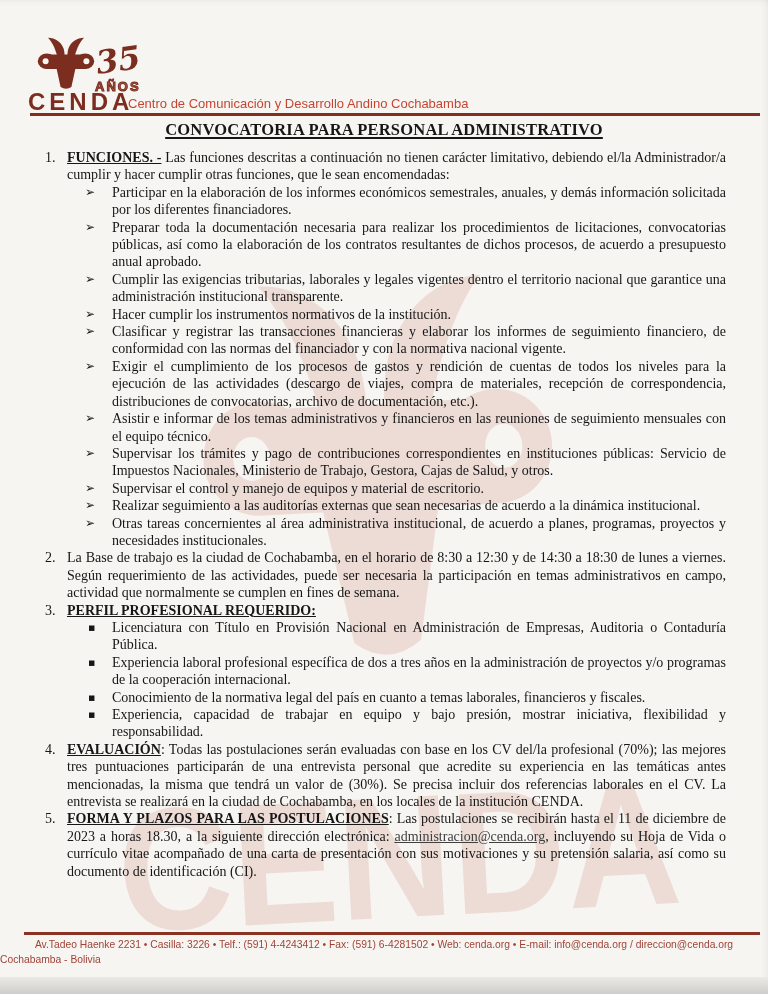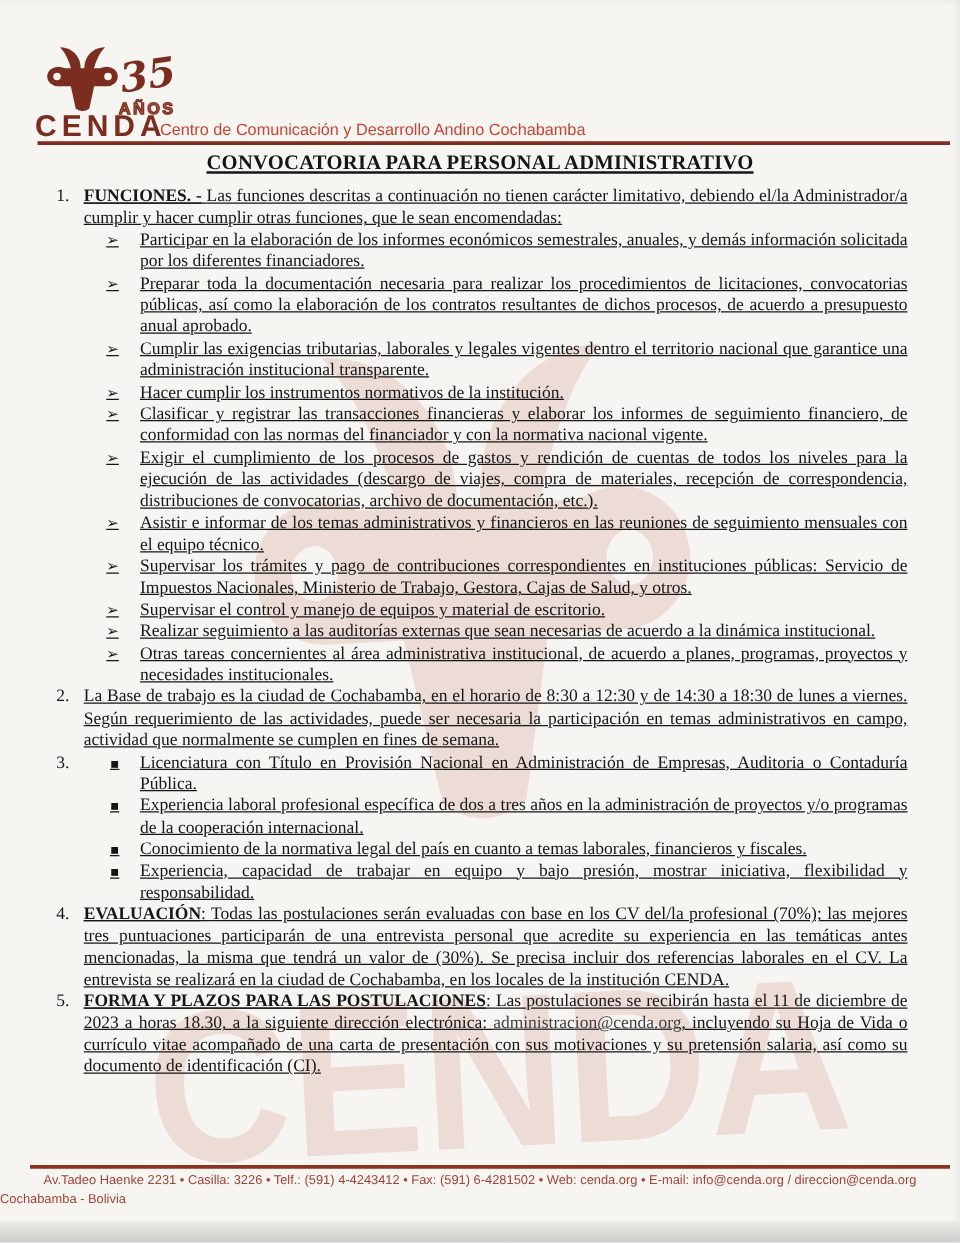--- a/index.html
+++ b/index.html
@@ -24,21 +24,21 @@
   .org-subtitle{position:absolute;left:128px;top:97px;font-family:"Liberation Sans",sans-serif;
     font-size:13px;color:#c74433;line-height:1;}
   .header-rule{position:absolute;left:30px;right:8px;top:113px;height:3px;background:#7f2f20;}
   .doc-title{position:absolute;left:0;top:120px;width:100%;text-align:center;
     font-size:16.5px;font-weight:700;letter-spacing:.2px;}
   .doc-title span{text-decoration:underline;text-decoration-thickness:1.6px;text-underline-offset:2px;}
   
   .content{position:absolute;left:45px;top:149px;width:681px;font-size:14px;line-height:17.4px;}
   .section{display:flex;}
   .sec-num{width:22px;flex-shrink:0;}
-  .sec-body{flex:1;text-align:justify;text-decoration:underline;}
+  .sec-body{flex:1;text-align:justify;}
   .sec-heading{font-weight:700;text-decoration:underline;text-decoration-thickness:1.4px;}
   .bullets{margin:0;padding:0;list-style:none;}
   .bullet-item{display:flex;}
   .blt{width:45px;flex-shrink:0;padding-left:18px;box-sizing:border-box;font-family:"DejaVu Sans",sans-serif;font-size:12px;}
   .blt.square{padding-left:21px;font-size:11px;}
   .blt-text{flex:1;text-align:justify;}
   .email-link{color:#404040;text-decoration:underline;cursor:pointer;}
   .followup{text-align:justify;}
   
   .footer-rule{position:absolute;left:24px;top:932px;width:736px;height:2.5px;background:#8a3322;}
@@ -161,20 +161,21 @@
     <div class="section">
       <div class="sec-num">2.</div>
       <div class="sec-body">
         <span>La Base de trabajo es la ciudad de Cochabamba, en el horario de 8:30 a 12:30 y de 14:30 a 18:30 de lunes a viernes. Según requerimiento de las actividades, puede ser necesaria la participación en temas administrativos en campo, actividad que normalmente se cumplen en fines de semana.</span>
       </div>
     </div>
 
     <div class="section">
       <div class="sec-num">3.</div>
       <div class="sec-body">
+        <span class="sec-heading">PERFIL PROFESIONAL REQUERIDO:</span>
         <ul class="bullets">
 
             <li class="bullet-item">
               <span class="blt square">▪</span>
               <span class="blt-text">Licenciatura con Título en Provisión Nacional en Administración de Empresas, Auditoria o Contaduría Pública.</span>
             </li>
 
             <li class="bullet-item">
               <span class="blt square">▪</span>
               <span class="blt-text">Experiencia laboral profesional específica de dos a tres años en la administración de proyectos y/o programas de la cooperación internacional.</span>

